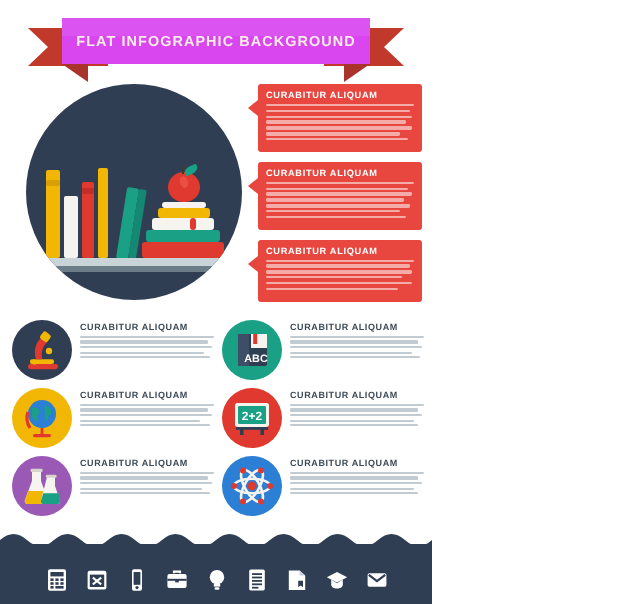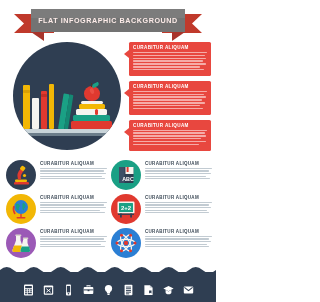--- a/index.html
+++ b/index.html
@@ -9,21 +9,21 @@
     font-family:"Liberation Sans", sans-serif;
     position:relative;
   }
   .stage{position:absolute;inset:0;width:216px;height:302px;overflow:hidden;background:#fff;}
 
   
   .ribbon-wrap{position:absolute;left:0;top:6px;width:216px;height:30px;}
   .ribbon-tail{position:absolute;top:8px;width:40px;height:19px;background:#c0392b;}
   .ribbon-tail.left{left:14px;clip-path:polygon(0 0,100% 0,100% 100%,0 100%,10px 50%);}
   .ribbon-tail.right{right:14px;clip-path:polygon(0 0,100% 0,calc(100% - 10px) 50%,100% 100%,0 100%);}
-  .ribbon-main{position:absolute;left:31px;top:3px;width:154px;height:23px;background:#737373;
+  .ribbon-main{position:absolute;left:31px;top:3px;width:154px;height:23px;background:#d946ef;
     display:flex;align-items:center;justify-content:center;}
   .ribbon-main .shine{position:absolute;left:0;top:0;width:100%;height:9px;background:rgba(255,255,255,.07);}
   .ribbon-txt{color:#fdece9;font-size:7.2px;letter-spacing:.55px;font-weight:bold;white-space:nowrap;z-index:2;}
   .ribbon-notch{position:absolute;top:26px;width:13px;height:9px;background:#a8342b;}
   .ribbon-notch.l{left:31px;clip-path:polygon(0 0,100% 0,100% 100%);}
   .ribbon-notch.r{right:31px;clip-path:polygon(0 0,100% 0,0 100%);}
 
   
   .hero{position:absolute;left:13px;top:42px;width:108px;height:108px;border-radius:50%;
     background:#2f3e52;overflow:hidden;}

